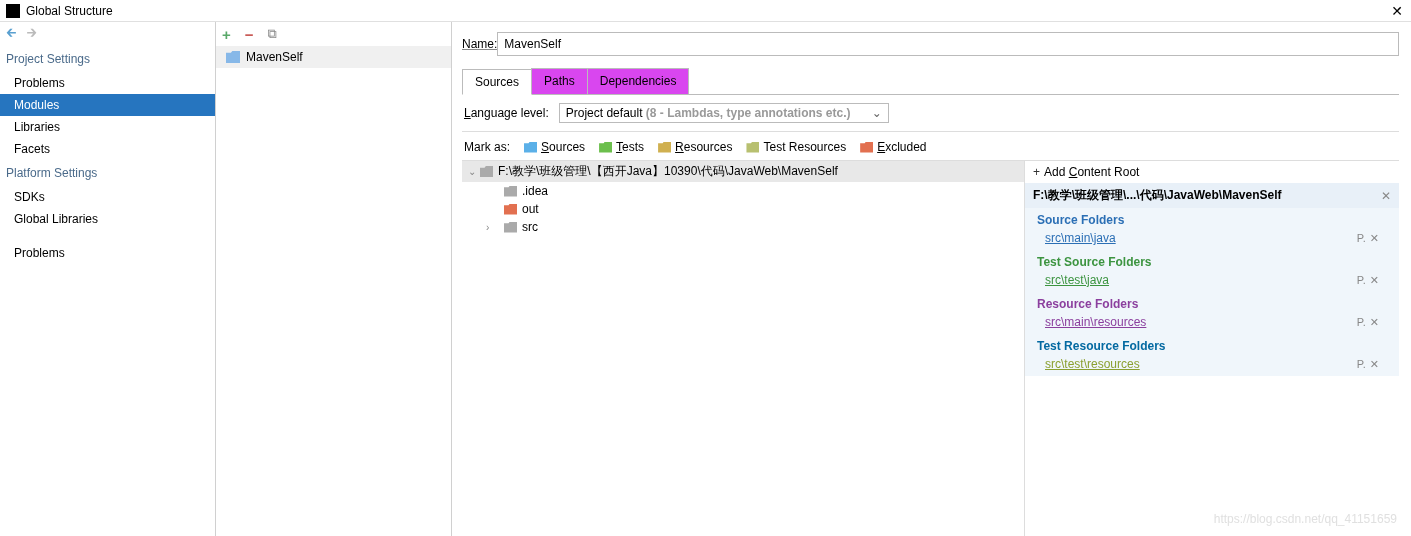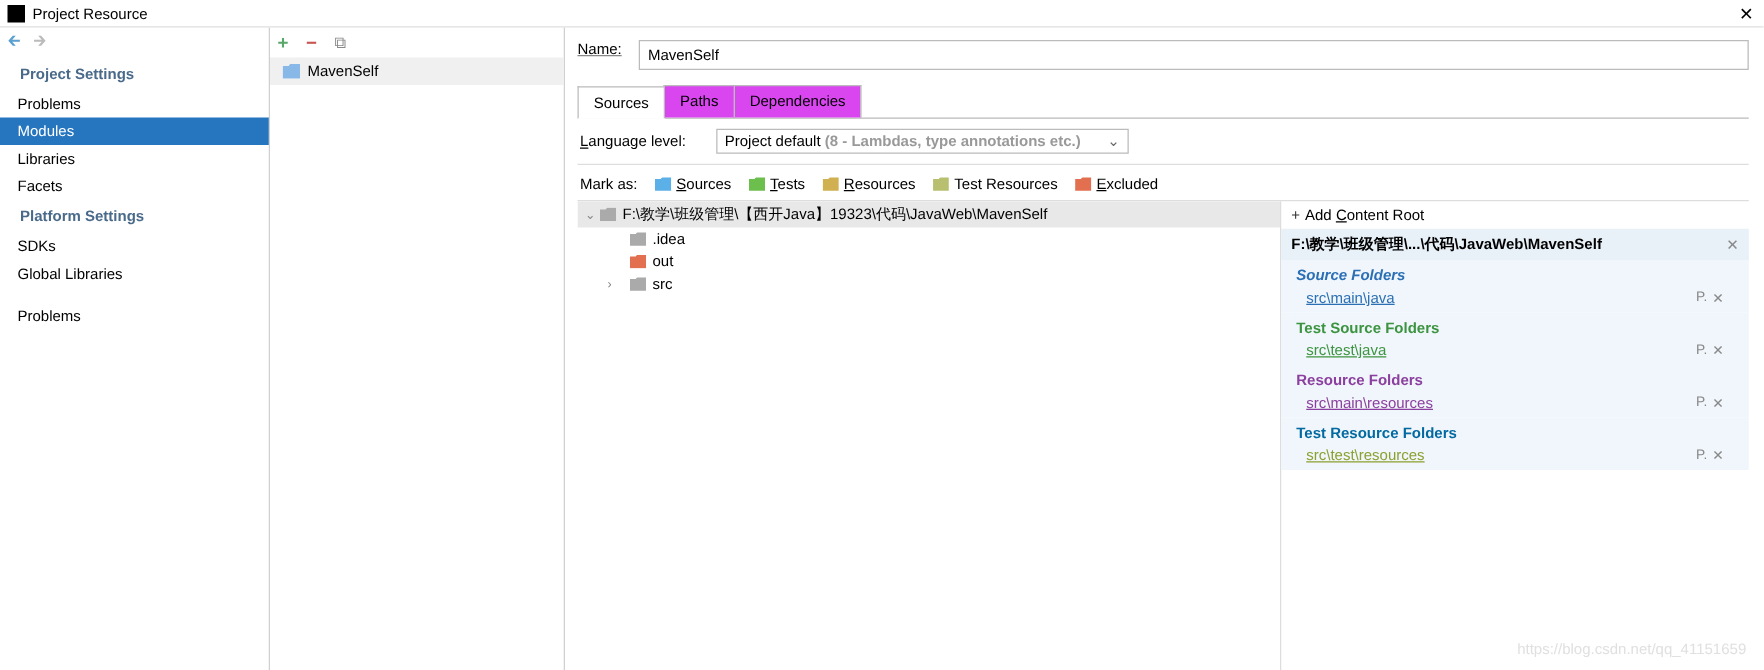--- a/index.html
+++ b/index.html
@@ -8,42 +8,42 @@
     .titlebar { height: 22px; display: flex; align-items: center; padding: 0 6px; border-bottom: 1px solid #e0e0e0; position: relative; }
     .titlebar .app-icon { width: 14px; height: 14px; background: #000; margin-right: 6px; }
     .titlebar .close { position: absolute; right: 8px; font-size: 14px; }
     
     .main { display: flex; height: 514px; }
     
     .sidebar { width: 216px; border-right: 1px solid #d0d0d0; display: flex; flex-direction: column; }
     .sidebar-toolbar { height: 24px; display: flex; align-items: center; padding: 0 6px; gap: 10px; }
     .arrow-left { color: #5aa0d0; font-size: 13px; }
     .arrow-right { color: #bbb; font-size: 13px; }
-    .section-header { font-weight: bold; color: #4a6a8a; padding: 6px 16px; font-size: 12px; }
+    .section-header { font-weight: normal; color: #4a6a8a; padding: 6px 6px; font-size: 12px; }
     .sidebar-item { padding: 4px 14px; cursor: default; }
     .sidebar-item.selected { background: #2675bf; color: #fff; }
     
     .module-list { width: 236px; border-right: 1px solid #d0d0d0; display: flex; flex-direction: column; }
     .module-toolbar { height: 24px; display: flex; align-items: center; padding: 0 6px; gap: 14px; }
     .plus-icon { color: #59a869; font-size: 15px; font-weight: bold; }
     .minus-icon { color: #c75450; font-size: 15px; font-weight: bold; }
     .copy-icon { color: #888; font-size: 13px; }
     .module-item { display: flex; align-items: center; padding: 4px 10px; background: #f0f0f0; }
     .module-folder-icon { width: 14px; height: 12px; background: #87b8e8; margin-right: 6px; clip-path: polygon(0 15%, 35% 15%, 45% 0, 100% 0, 100% 100%, 0 100%); }
     
     .content { flex: 1; display: flex; flex-direction: column; padding: 10px 12px 0 10px; }
-    .name-row { display: flex; gap: 14px; margin-bottom: 12px; }
+    .name-row { display: flex; align-items: center; margin-bottom: 12px; }
     .name-row label { font-size: 12px; text-decoration: underline; text-decoration-color: #888; }
     .name-input { flex: 1; border: 1px solid #bbb; padding: 4px 6px; font-size: 12px; }
     
     .tabs { display: flex; border-bottom: 1px solid #bbb; }
     .tab { padding: 5px 12px; border: 1px solid #bbb; border-bottom: none; background: #d946ef; margin-right: -1px; font-size: 12px; cursor: default; }
     .tab.active { background: #fff; border-bottom: 1px solid #fff; position: relative; top: 1px; }
     
-    .lang-row { display: flex; align-items: center; padding: 8px 2px; gap: 24px; border-bottom: 1px solid #ddd; }
+    .lang-row { display: flex; align-items: center; padding: 8px 2px; gap: 10px; border-bottom: 1px solid #ddd; }
     .lang-select { border: 1px solid #bbb; padding: 2px 6px; width: 330px; display: flex; justify-content: space-between; align-items: center; font-size: 12px; background: #fff; }
     .lang-select .hint { color: #999; font-weight: bold; }
     .chevron { color: #666; }
     
     .markas-row { display: flex; align-items: center; padding: 8px 2px 6px; gap: 14px; border-bottom: 1px solid #ddd; }
     .mark-opt { display: flex; align-items: center; gap: 4px; font-size: 12px; cursor: default; }
     .mark-icon { width: 13px; height: 11px; clip-path: polygon(0 15%, 35% 15%, 45% 0, 100% 0, 100% 100%, 0 100%); }
     .mark-icon.sources { background: #5bb0e8; }
     .mark-icon.tests { background: #6cbf4d; }
     .mark-icon.resources { background: #d0b050; }
@@ -63,40 +63,40 @@
     .indent-1b { padding-left: 24px; }
     
     .right-panel { width: 375px; border-left: 1px solid #ddd; display: flex; flex-direction: column; font-size: 12px; }
     .right-header { display: flex; align-items: center; padding: 4px 8px; }
     .right-header .plus { color: #333; margin-right: 4px; }
     .content-root { background: #e8f0f8; padding: 4px 8px; font-weight: bold; display: flex; justify-content: space-between; align-items: center; }
     .content-root .rm { color: #888; font-weight: normal; }
     
     .folder-section { background: #f0f6fb; padding: 3px 8px; }
     .folder-section-header { font-weight: bold; padding: 2px 4px; }
-    .folder-section-header.src { color: #2b6fb5; font-style: italic; }
+    .folder-section-header.src { color: #2b6fb5; }
     .folder-section-header.test { color: #3c9440; }
     .folder-section-header.res { color: #8b3f9e; }
     .folder-section-header.testres { color: #0369a1; }
     .folder-line { display: flex; justify-content: space-between; align-items: center; padding: 2px 12px; }
     .folder-line .path { text-decoration: underline; }
     .folder-line .path.src { color: #2b6fb5; }
     .folder-line .path.test { color: #3c9440; }
     .folder-line .path.res { color: #8b3f9e; }
     .folder-line .path.testres { color: #8ba030; }
     .folder-line .actions { color: #888; font-size: 11px; display: flex; gap: 4px; }
     
     .watermark { position: absolute; bottom: 10px; right: 14px; color: #e0e0e0; font-size: 12px; }
   </style>
 </head>
 <body>
 
 <div class="titlebar">
   <div class="app-icon"></div>
-  <span>Project Resource</span>
+  <span>Global Structure</span>
   <span class="close">✕</span>
 </div>
 
 <div class="main">
 
   <div class="sidebar">
     <div class="sidebar-toolbar">
       <span class="arrow-left">🡰</span>
       <span class="arrow-right">🡲</span>
     </div>
@@ -169,21 +169,21 @@
           <span class="mark-icon excluded"></span>
           <span><u>E</u>xcluded</span>
         </span>
     </div>
 
     <div class="sources-body">
       <div class="tree-panel">
         <div class="tree-row root">
           <span class="expand">⌄</span>
           <div class="folder-icon-g grey"></div>
-          <span>F:\教学\班级管理\【西开Java】19323\代码\JavaWeb\MavenSelf</span>
+          <span>F:\教学\班级管理\【西开Java】10390\代码\JavaWeb\MavenSelf</span>
         </div>
         <div class="tree-row indent-1">
           <div class="folder-icon-g grey"></div>
           <span>.idea</span>
         </div>
         <div class="tree-row indent-1">
           <div class="folder-icon-g out"></div>
           <span>out</span>
         </div>
         <div class="tree-row indent-1b">

